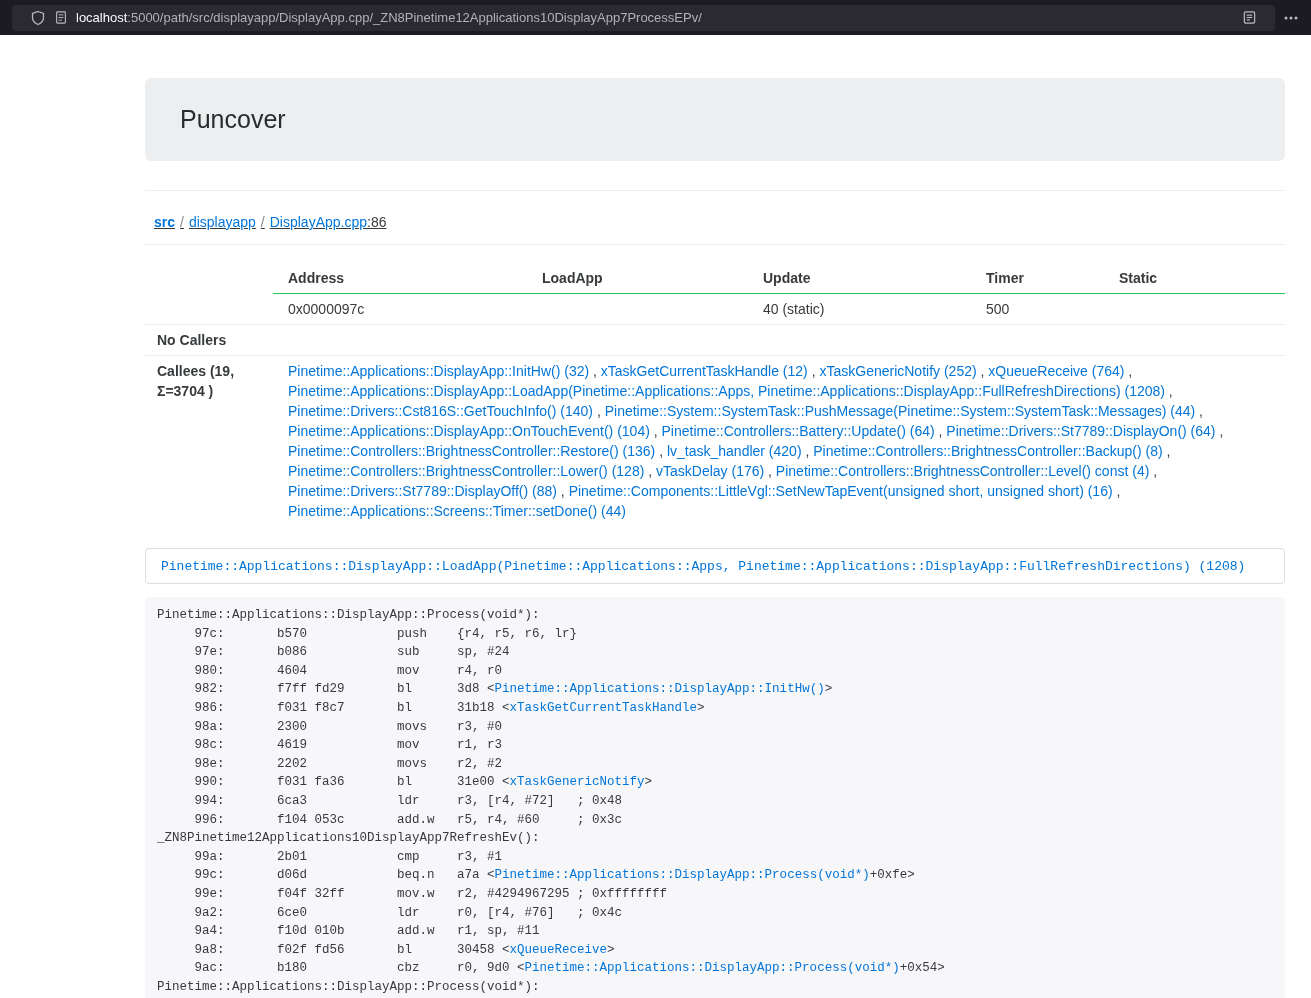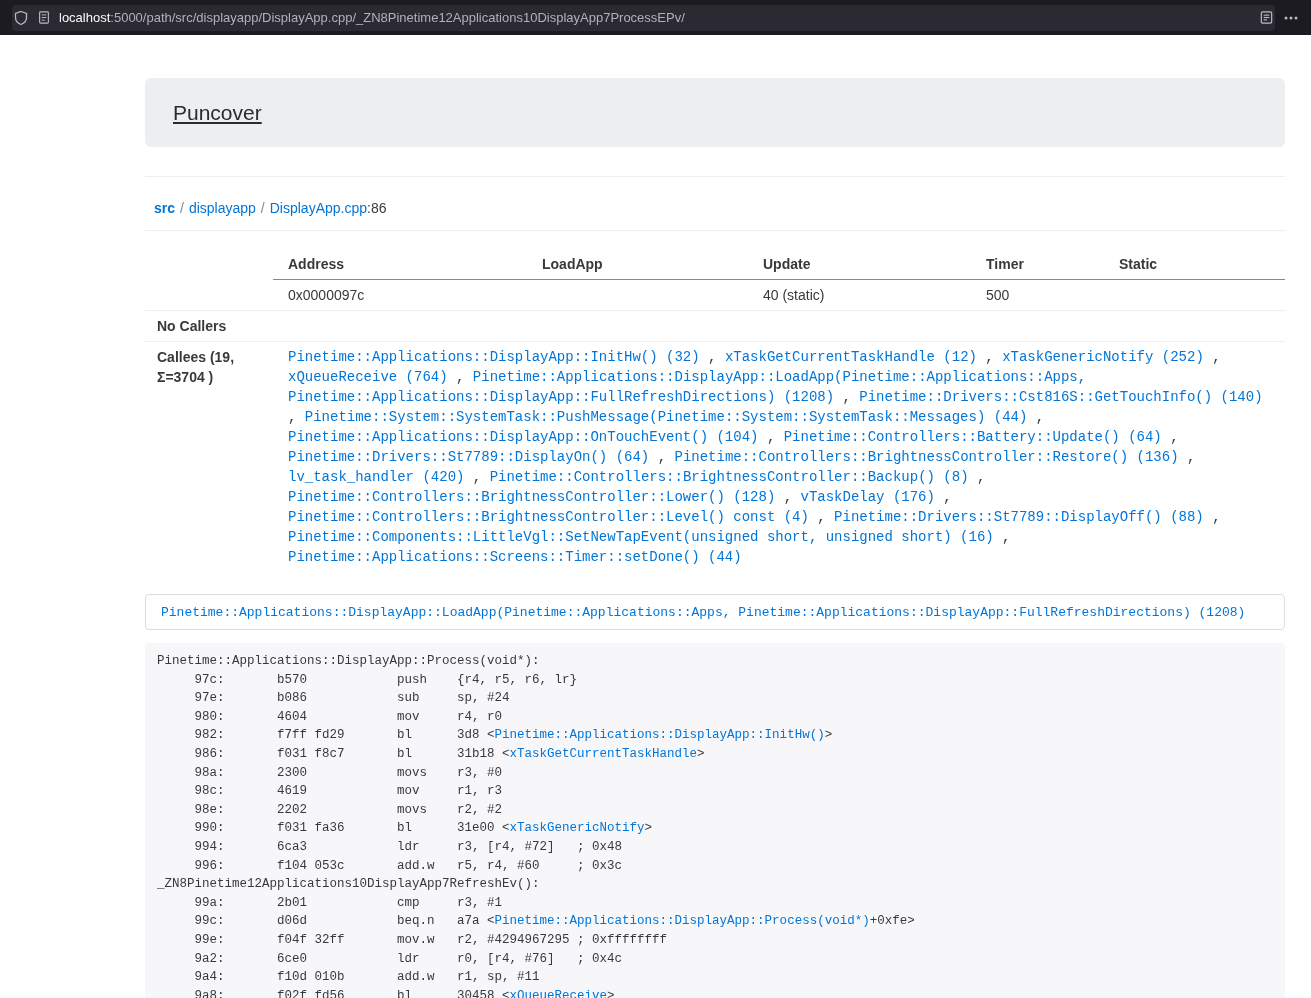--- a/index.html
+++ b/index.html
@@ -13,43 +13,43 @@
   :root { --link: #0275d8; --text: #373a3c; }
 
   
   .browser-bar {
     height: 35px; background: #1c1b22;
     display: flex; align-items: center; padding: 0 12px; gap: 8px;
   }
   .urlbar {
     flex: 1; height: 26px; min-width: 0;
     background: #2b2a33; border-radius: 4px;
-    display: flex; align-items: center; gap: 8px; padding: 0 1px;
+    display: flex; align-items: center; gap: 8px; padding: 0 18px;
   }
   .bicon { display: inline-flex; align-items: center; justify-content: center; flex: none; }
   .url-text {
     font-size: 13px; color: #b1b1b9; white-space: nowrap; overflow: hidden;
   }
   .url-host { color: #fbfbfe; }
   .spacer { flex: 1; }
 
   
   .container { width: 1140px; margin-left: 145px; }
 
   .jumbotron {
     margin-top: 43px; background: #eceeef; border-radius: 6px;
     padding: 14px 20px;
   }
   .jumbotron h1 {
-    margin: 8px; font-size: 21px; font-weight: 500; color: #292b2c; line-height: 25px; text-decoration: underline;
+    margin: 15px; font-size: 25px; font-weight: 500; color: #292b2c; line-height: 25px;
   }
 
   hr.divider { border: 0; border-top: 1px solid #eceeef; margin: 29px 0 21px 0; }
 
-  .breadcrumb { padding-left: 9px; margin: 0 0 12px 0; font-size: 14px; line-height: 20px; }
+  .breadcrumb { padding-left: 9px; margin: 0 0 12px 0; font-size: 14px; line-height: 20px; text-decoration: underline; }
   .breadcrumb a { color: var(--link); text-decoration: none; }
   .breadcrumb .root { font-weight: bold; }
   .breadcrumb .sep { color: #818a91; margin: 0 5px; }
   .breadcrumb .lineno { color: var(--text); }
 
   
   table.fn-table { width: 100%; border-collapse: collapse; }
   .fn-table > tbody > tr > th,
   .fn-table > tbody > tr > td {
     border-top: 1px solid #eceeef; text-align: left; vertical-align: top;
@@ -65,21 +65,21 @@
     font-family: "DejaVu Serif", serif; font-style: italic;
     vertical-align: -3px; margin-right: 7px;
   }
   table.inner-table { width: 100%; border-collapse: collapse; margin-top: 18px; }
   .inner-table th, .inner-table td {
     text-align: left; vertical-align: top; padding: 5px 15px;
     font-size: 14px; line-height: 20px;
   }
   .inner-table thead th { font-weight: bold; }
   .inner-table tbody td { border-top: 1px solid #22c55e; }
-  .callees-cell { padding-left: 15px !important; line-height: 20px; font-family: Liberation Mono, monospace; }
+  .callees-cell { padding-left: 15px !important; line-height: 20px; }
   .callees-cell a { color: var(--link); text-decoration: none; }
 
   
   .symbol-box {
     border: 1px solid #ddd; border-radius: 4px; margin-top: 22px;
     padding: 8px 15px; background: #fff;
   }
   .symbol-box a {
     font-family: "Liberation Mono", monospace; font-size: 13px; line-height: 16px;
     color: var(--link); text-decoration: none; white-space: nowrap;

